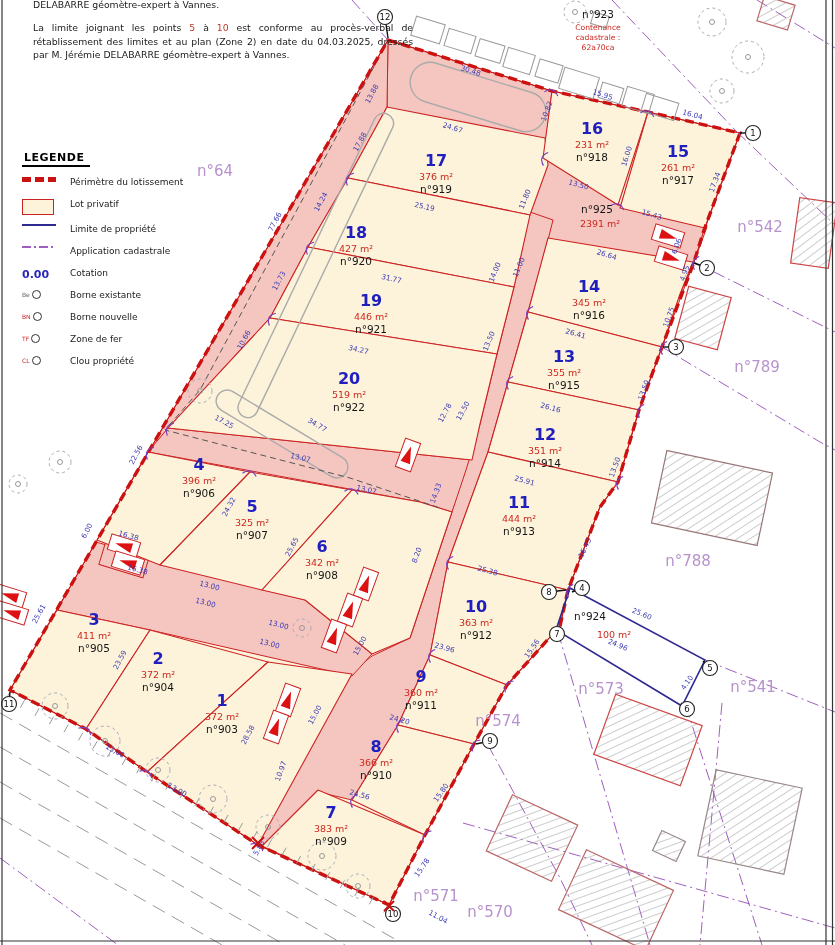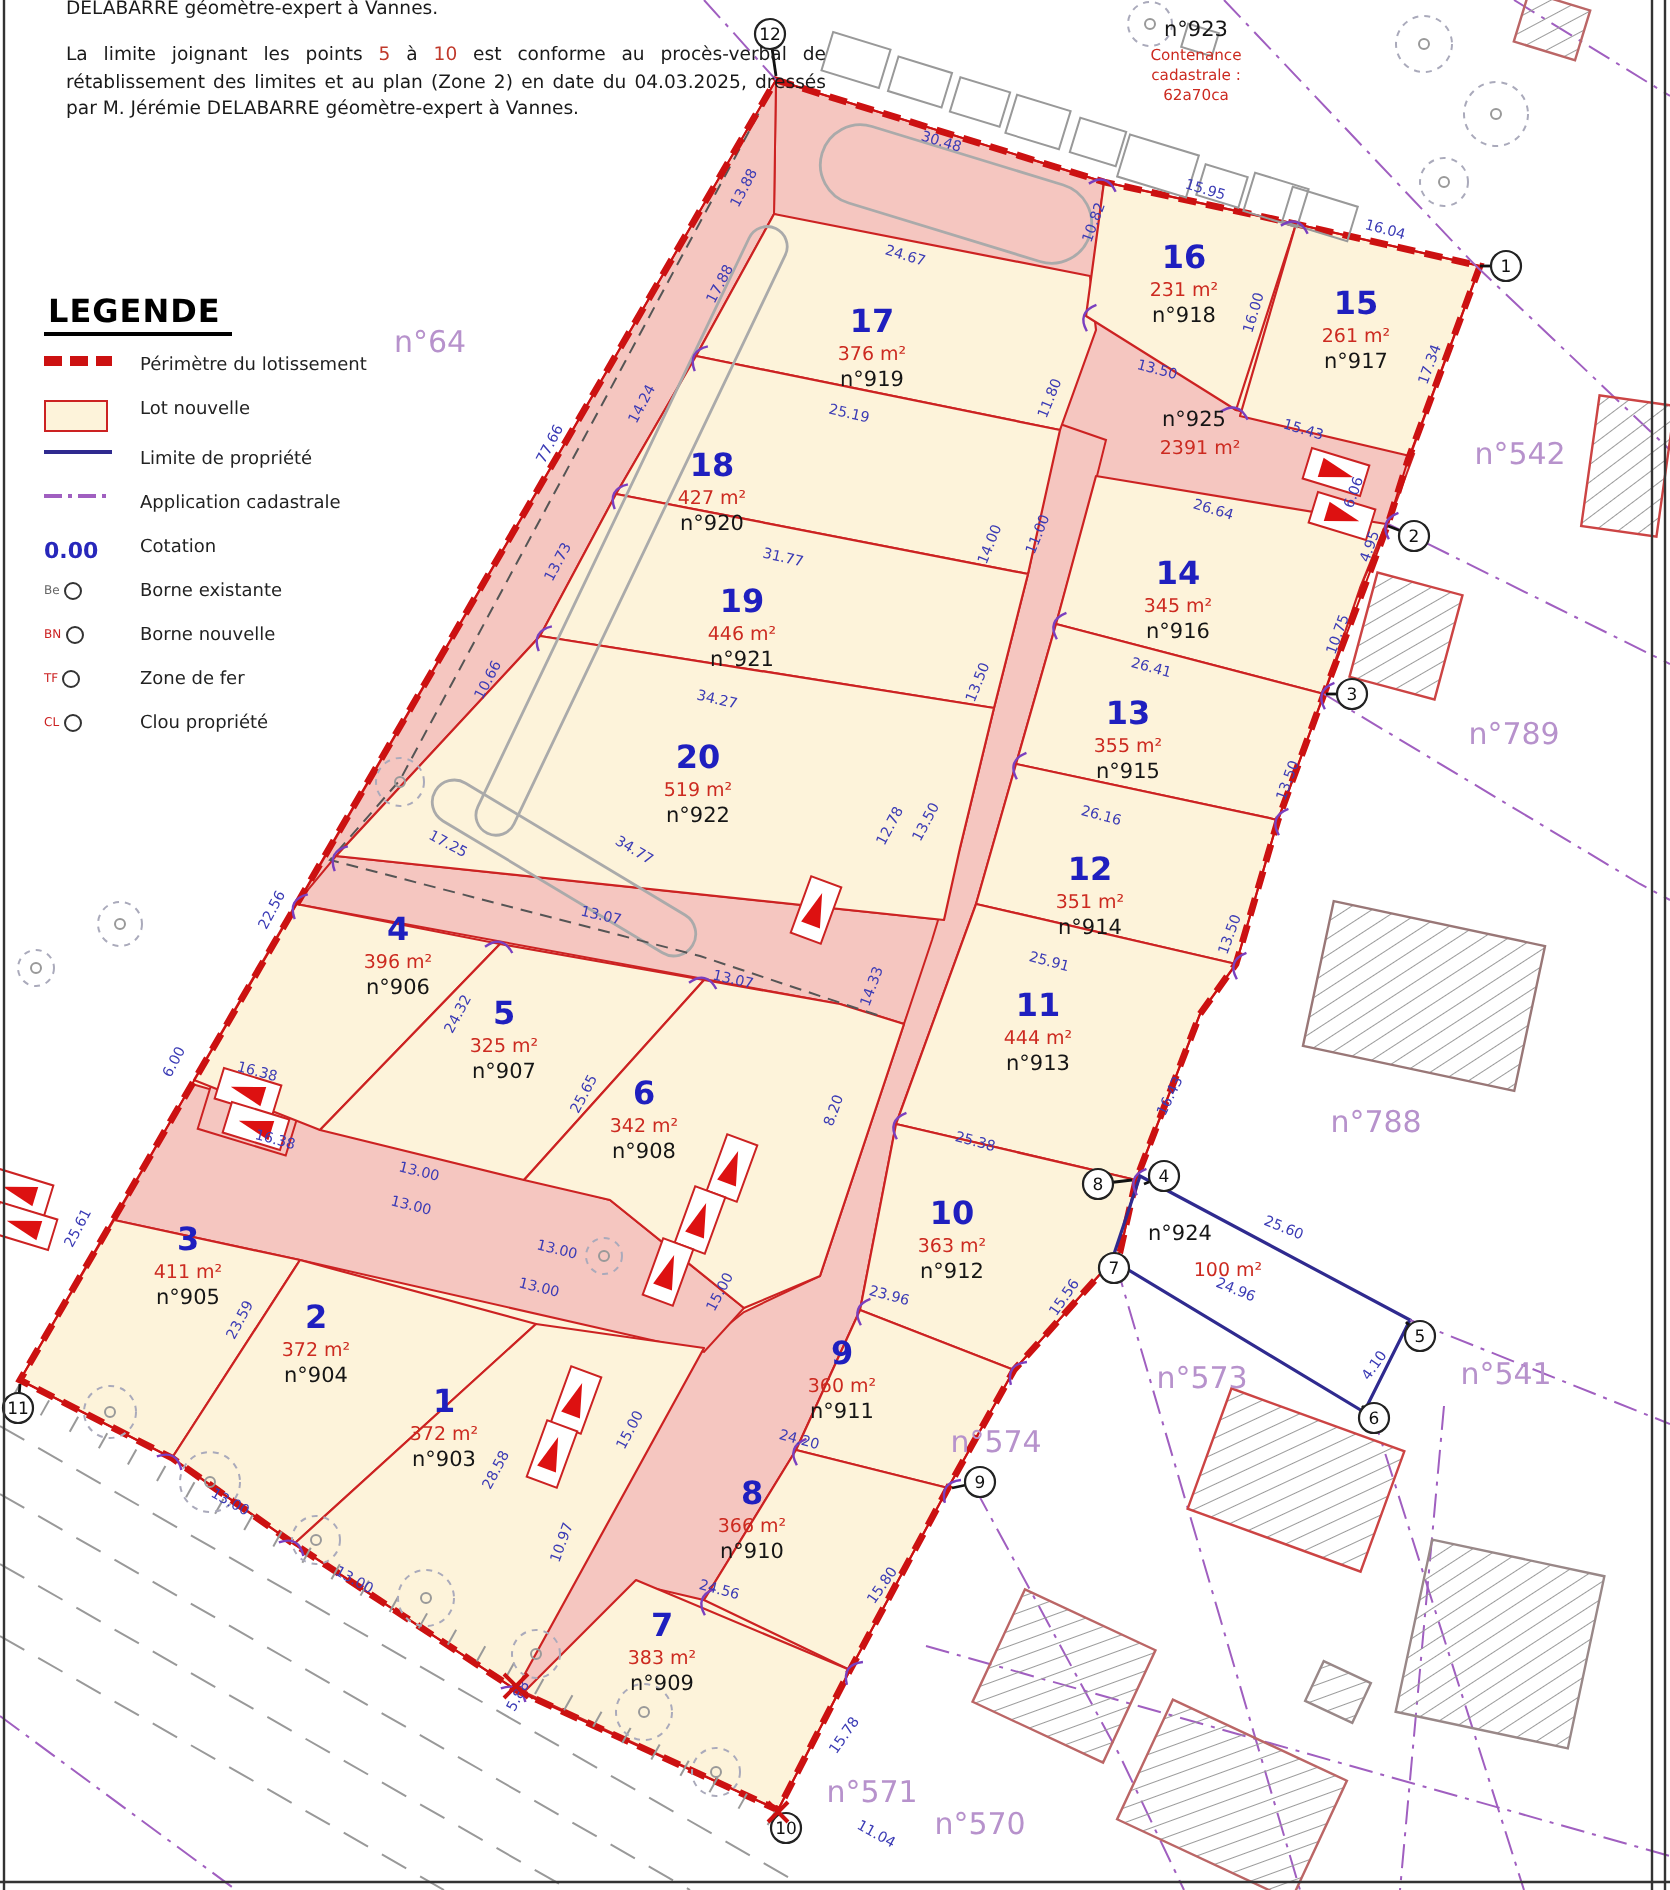--- a/index.html
+++ b/index.html
@@ -5,21 +5,21 @@
   html,body{margin:0;padding:0;background:#fff;}
   .stage{position:relative;width:835px;height:945px;background:#fff;overflow:hidden;
          font-family:"DejaVu Sans","Liberation Sans",sans-serif;}
   svg{position:absolute;left:0;top:0;}
   
   .notes{position:absolute;left:33px;top:-15px;width:380px;z-index:5;}
   .notes p{font-size:9.3px;line-height:1.42;color:#1a1a1a;text-align:justify;margin:0 0 10px 0;}
   .notes .hl{color:#c0392b;}
   
   .legend{position:absolute;left:22px;top:146px;width:205px;z-index:5;}
-  .legend h2{font-size:16px;font-weight:bold;color:#000;margin:0 0 10px 0;letter-spacing:.5px;
+  .legend h2{font-size:11px;font-weight:bold;color:#000;margin:0 0 10px 0;letter-spacing:.5px;
              border-bottom:2px solid #000;display:inline-block;padding:0 6px 1px 2px;}
   .lg-row{display:flex;align-items:flex-start;margin:0 0 9px 0;min-height:13px;}
   .lg-sw{width:40px;flex:0 0 40px;display:flex;align-items:center;}
   .lg-lab{font-size:9px;color:#222;padding-left:8px;}
   .sw-perimetre{width:34px;height:5px;background:repeating-linear-gradient(to right,#cc1111 0 9px,rgba(0,0,0,0) 9px 13px);}
   .sw-lot{width:30px;height:14px;background:#fdf3da;border:1px solid #cc2222;}
   .sw-commun{width:30px;height:14px;background:#f5c6c0;border:1px solid #cc2222;}
   .sw-limite{width:34px;height:2px;background:#2f2a8f;}
   .sw-cadastrale{width:34px;height:2px;background:repeating-linear-gradient(to right,#a05fc0 0 9px,rgba(0,0,0,0) 9px 12px,#a05fc0 12px 14px,rgba(0,0,0,0) 14px 17px);}
   .sw-cotation{font-size:11px;font-weight:bold;color:#2727bb;}
@@ -528,21 +528,21 @@
         <div class="lg-row">
           <div class="lg-sw">
             <div class="sw-perimetre"></div>
           </div>
           <div class="lg-lab">Périmètre du lotissement</div>
         </div>
         <div class="lg-row">
           <div class="lg-sw">
             <div class="sw-lot"></div>
           </div>
-          <div class="lg-lab">Lot nouvelle</div>
+          <div class="lg-lab">Lot privatif</div>
         </div>
         <div class="lg-row">
           <div class="lg-sw">
             <div class="sw-limite"></div>
           </div>
           <div class="lg-lab">Limite de propriété</div>
         </div>
         <div class="lg-row">
           <div class="lg-sw">
             <div class="sw-cadastrale"></div>

